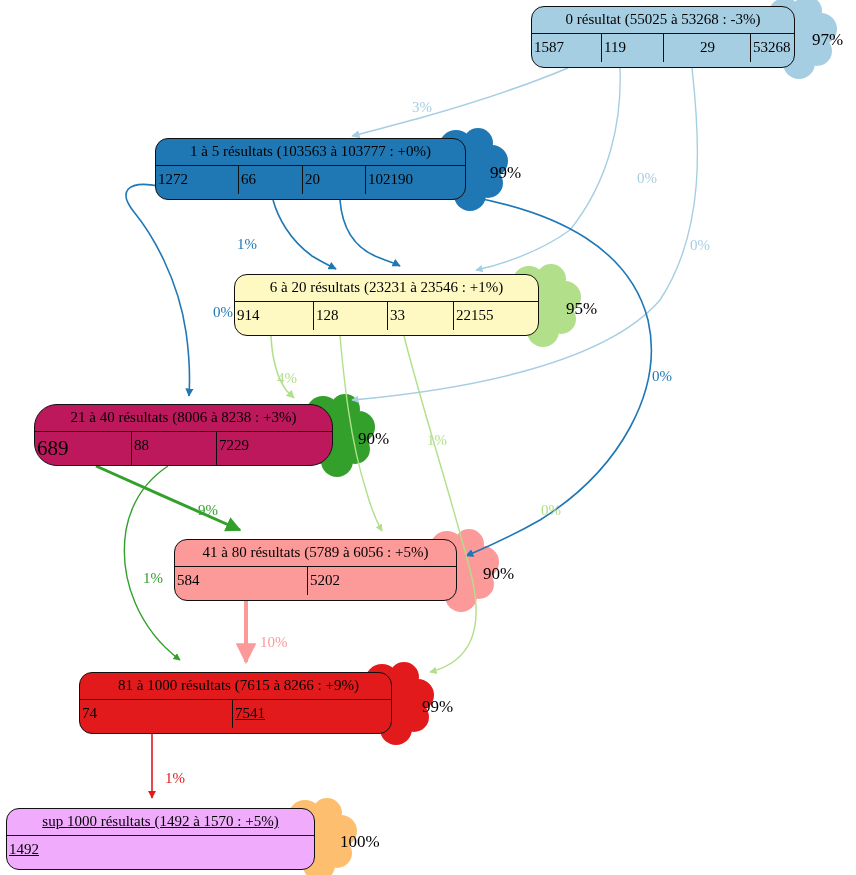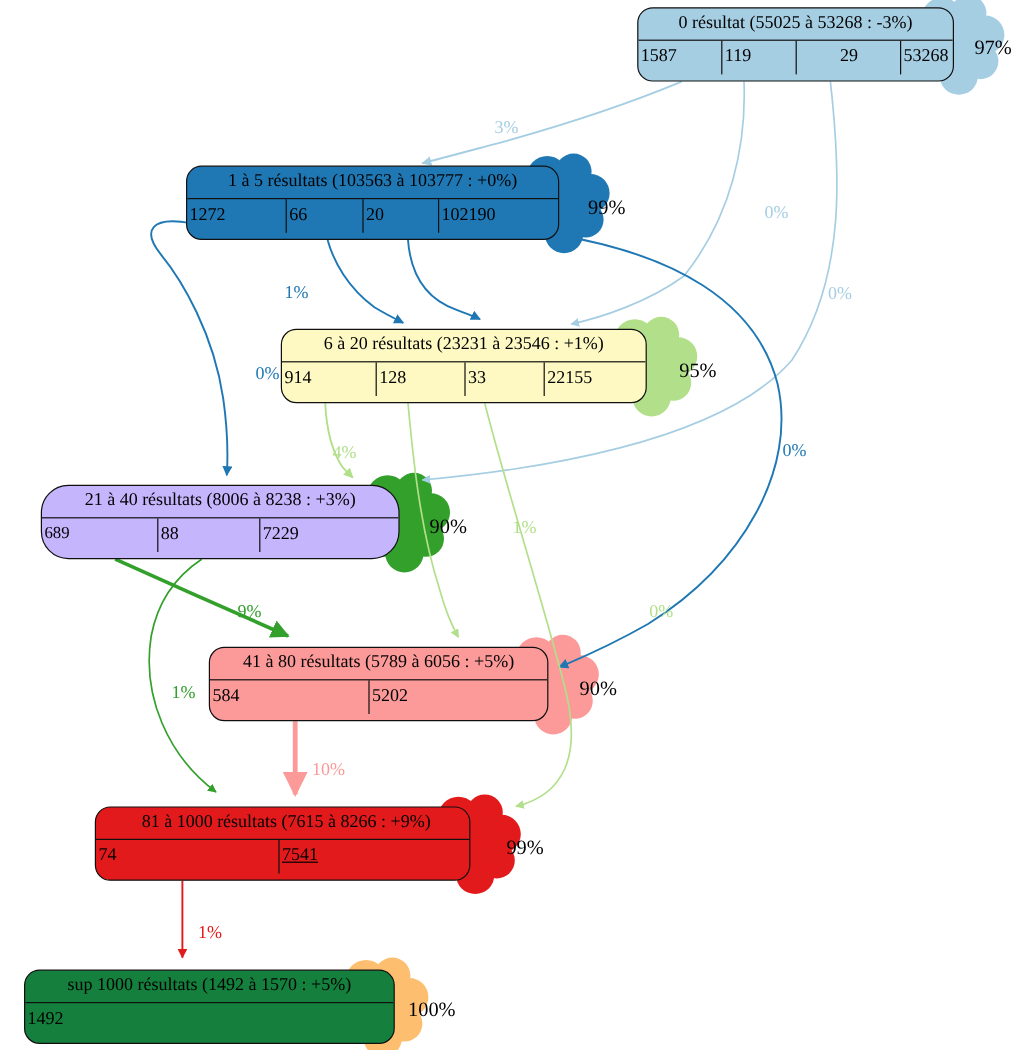--- a/index.html
+++ b/index.html
@@ -162,43 +162,43 @@
       </div>
       <div class="node" style="left: 234px; top: 274px; width: 305px; height: 62px; background: #fef9c3;">
         <div class="title" style="font-size: 15px;">6 à 20 résultats (23231 à 23546 : +1%)</div>
         <div class="cells">
           <div class="cell" style="font-size: 15px; width: 74px;">914</div>
           <div class="cell" style="font-size: 15px; width: 69px;">128</div>
           <div class="cell" style="font-size: 15px; width: 61px;">33</div>
           <div class="cell" style="font-size: 15px; width: 99px;">22155</div>
         </div>
       </div>
-      <div class="node" style="left: 34px; top: 404px; width: 299px; height: 62px; background: #c4b5fd; border-radius: 23px;">
+      <div class="node" style="left: 34px; top: 404px; width: 299px; height: 62px; background: #be185d; border-radius: 23px;">
         <div class="title" style="font-size: 15px;">21 à 40 résultats (8006 à 8238 : +3%)</div>
         <div class="cells">
-          <div class="cell" style="font-size: 14px; width: 92px;">689</div>
+          <div class="cell" style="font-size: 21px; width: 92px;">689</div>
           <div class="cell" style="font-size: 15px; width: 80px;">88</div>
           <div class="cell" style="font-size: 15px; width: 124px;">7229</div>
         </div>
       </div>
       <div class="node" style="left: 174px; top: 539px; width: 283px; height: 62px; background: rgb(251, 154, 153);">
         <div class="title" style="font-size: 15px;">41 à 80 résultats (5789 à 6056 : +5%)</div>
         <div class="cells">
           <div class="cell" style="font-size: 15px; width: 128px;">584</div>
           <div class="cell" style="font-size: 15px; width: 153px;">5202</div>
         </div>
       </div>
       <div class="node" style="left: 79px; top: 672px; width: 313px; height: 62px; background: rgb(227, 26, 28);">
         <div class="title" style="font-size: 15px; padding-left: 16px;">81 à 1000 résultats (7615 à 8266 : +9%)</div>
         <div class="cells">
           <div class="cell" style="font-size: 15px; width: 148px;">74</div>
           <div class="cell" style="font-size: 15px; width: 162px; text-decoration: underline;">7541</div>
         </div>
       </div>
-      <div class="node" style="left: 20px; top: 808px; width: 309px; height: 62px; background: #15803d;">
+      <div class="node" style="left: 6px; top: 808px; width: 309px; height: 62px; background: #f0abfc; text-decoration: underline;">
         <div class="title" style="font-size: 15px;">sup 1000 résultats (1492 à 1570 : +5%)</div>
         <div class="cells">
           <div class="cell" style="font-size: 15px; width: 306px;">1492</div>
         </div>
       </div>
     </div>
   <div id="labels">
       <div class="edge-label" style="left: 412px; top: 99px; color: rgb(166, 206, 227); font-size: 15px;">3%</div>
       <div class="edge-label" style="left: 637px; top: 170px; color: rgb(166, 206, 227); font-size: 15px;">0%</div>
       <div class="edge-label" style="left: 690px; top: 237px; color: rgb(166, 206, 227); font-size: 15px;">0%</div>

